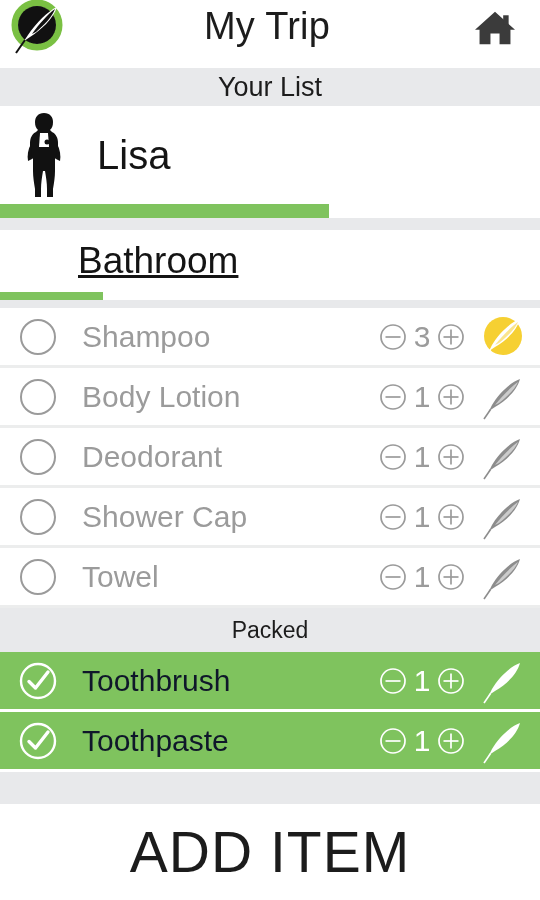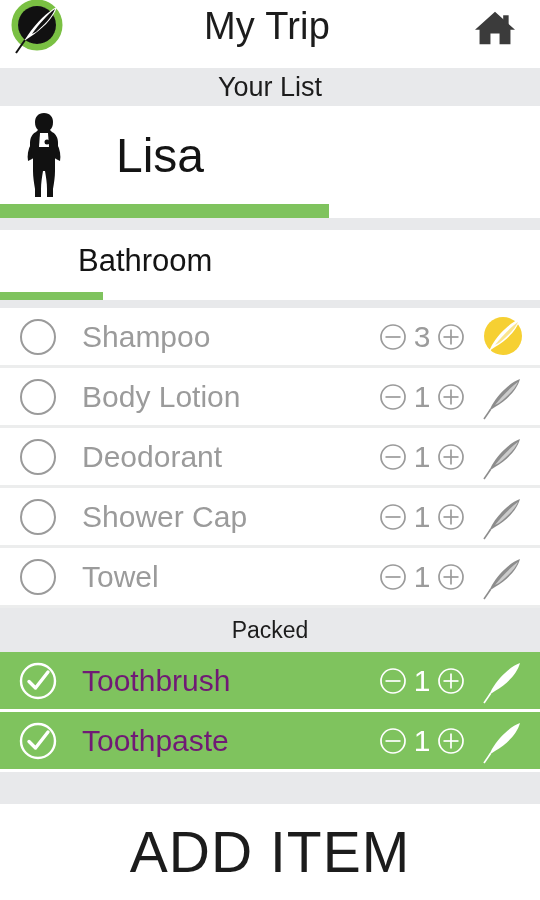--- a/index.html
+++ b/index.html
@@ -56,23 +56,23 @@
   .traveler {
     background:#ffffff;
     height:98px;
     display:flex;
     align-items:center;
     padding-left:18px;
     position:relative;
   }
   .traveler-avatar { width:52px; height:88px; flex:0 0 52px; }
   .traveler-name {
-    font-size:48px;
+    font-size:40px;
     color:#141414;
-    margin-left:46px;
+    margin-left:27px;
     font-weight:400;
   }
   .progress-track {
     height:14px;
     background:#ffffff;
     width:100%;
     position:relative;
   }
   .progress-fill {
     height:14px;
@@ -82,22 +82,23 @@
 
   
   .category {
     background:#ffffff;
     height:62px;
     display:flex;
     align-items:center;
     padding-left:78px;
   }
   .category-name {
-    font-size:31px;
+    font-size:37px;
     color:#141414;
+    text-decoration:underline;
   }
   .category-progress-track { height:8px; background:#ffffff; width:100%; }
   .category-progress-fill { height:8px; background:#7fc35e; }
   .divider-gray { height:8px; background:#e8e9eb; }
 
   
   .item-row {
     height:60px;
     background:#ffffff;
     display:flex;
@@ -115,21 +116,21 @@
     position:relative;
   }
   .item-label {
     flex:1;
     font-size:30px;
     color:#9b9b9b;
     margin-left:24px;
     white-space:nowrap;
     overflow:hidden;
   }
-  .item-row.packed .item-label { color:#701a75; }
+  .item-row.packed .item-label { color:#0f172a; }
   .stepper {
     display:flex;
     align-items:center;
     gap:4px;
     flex:0 0 auto;
     margin-right:14px;
   }
   .step-btn {
     width:30px; height:30px;
     flex:0 0 30px;

